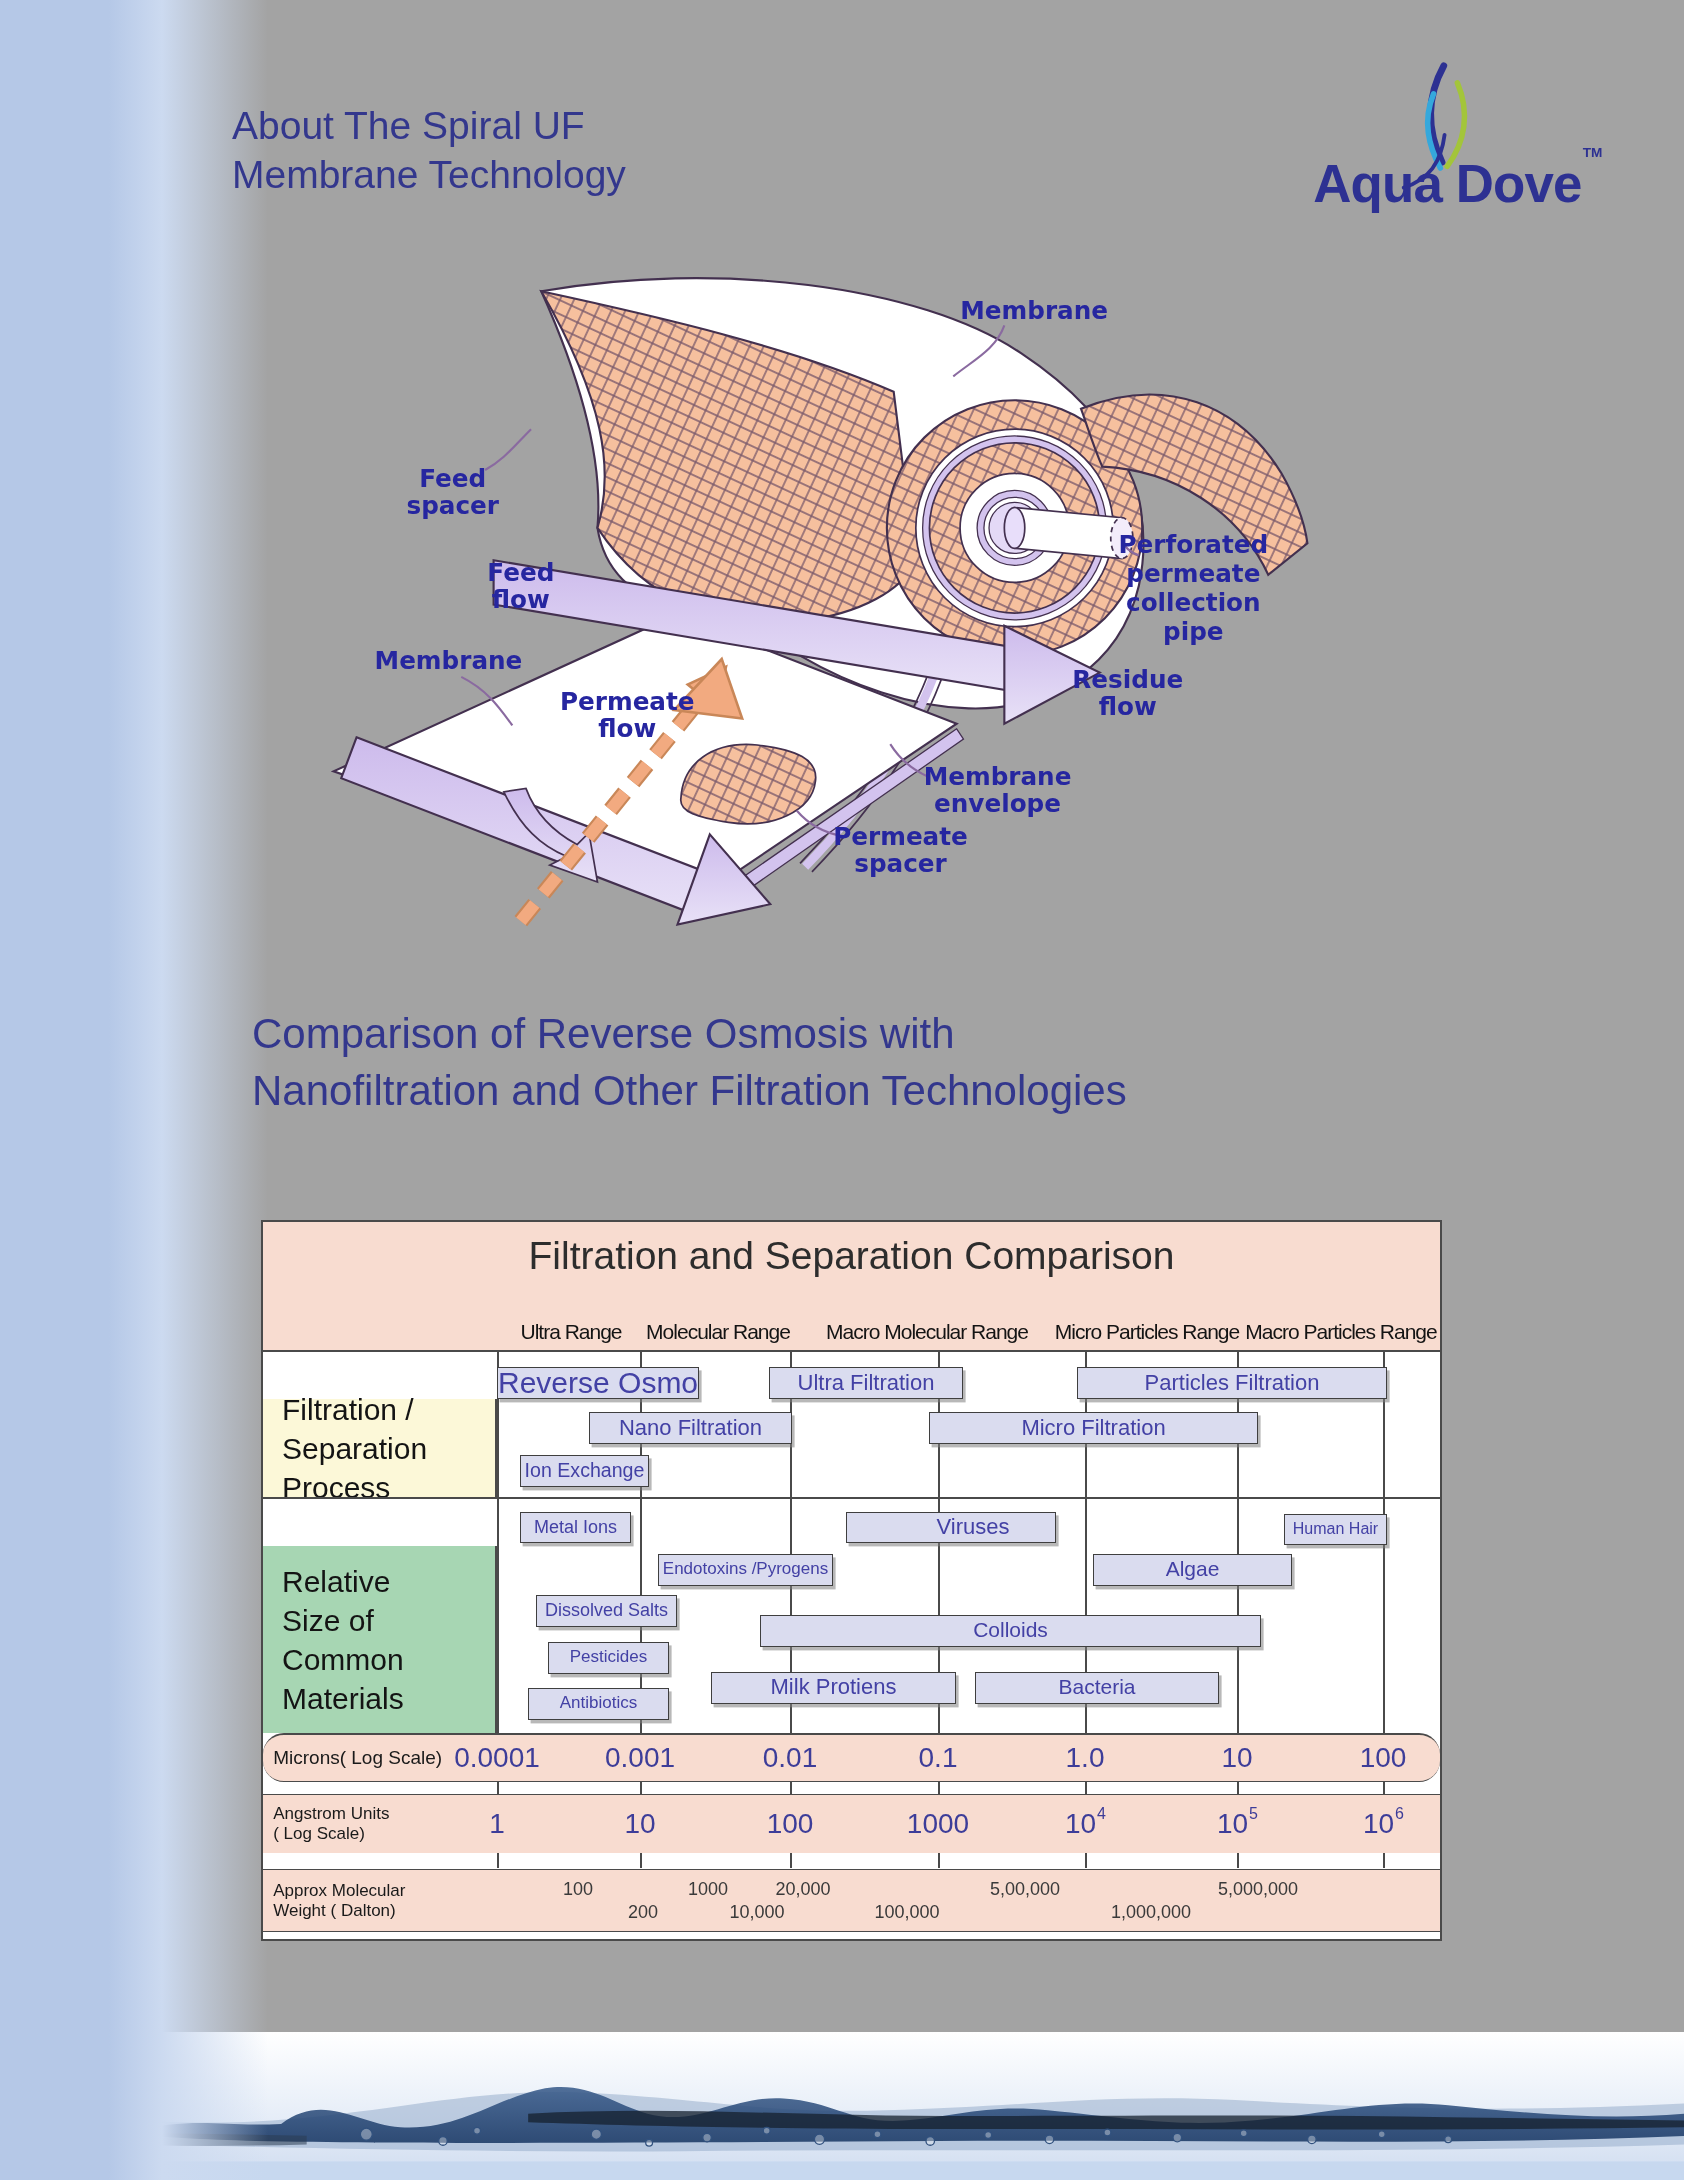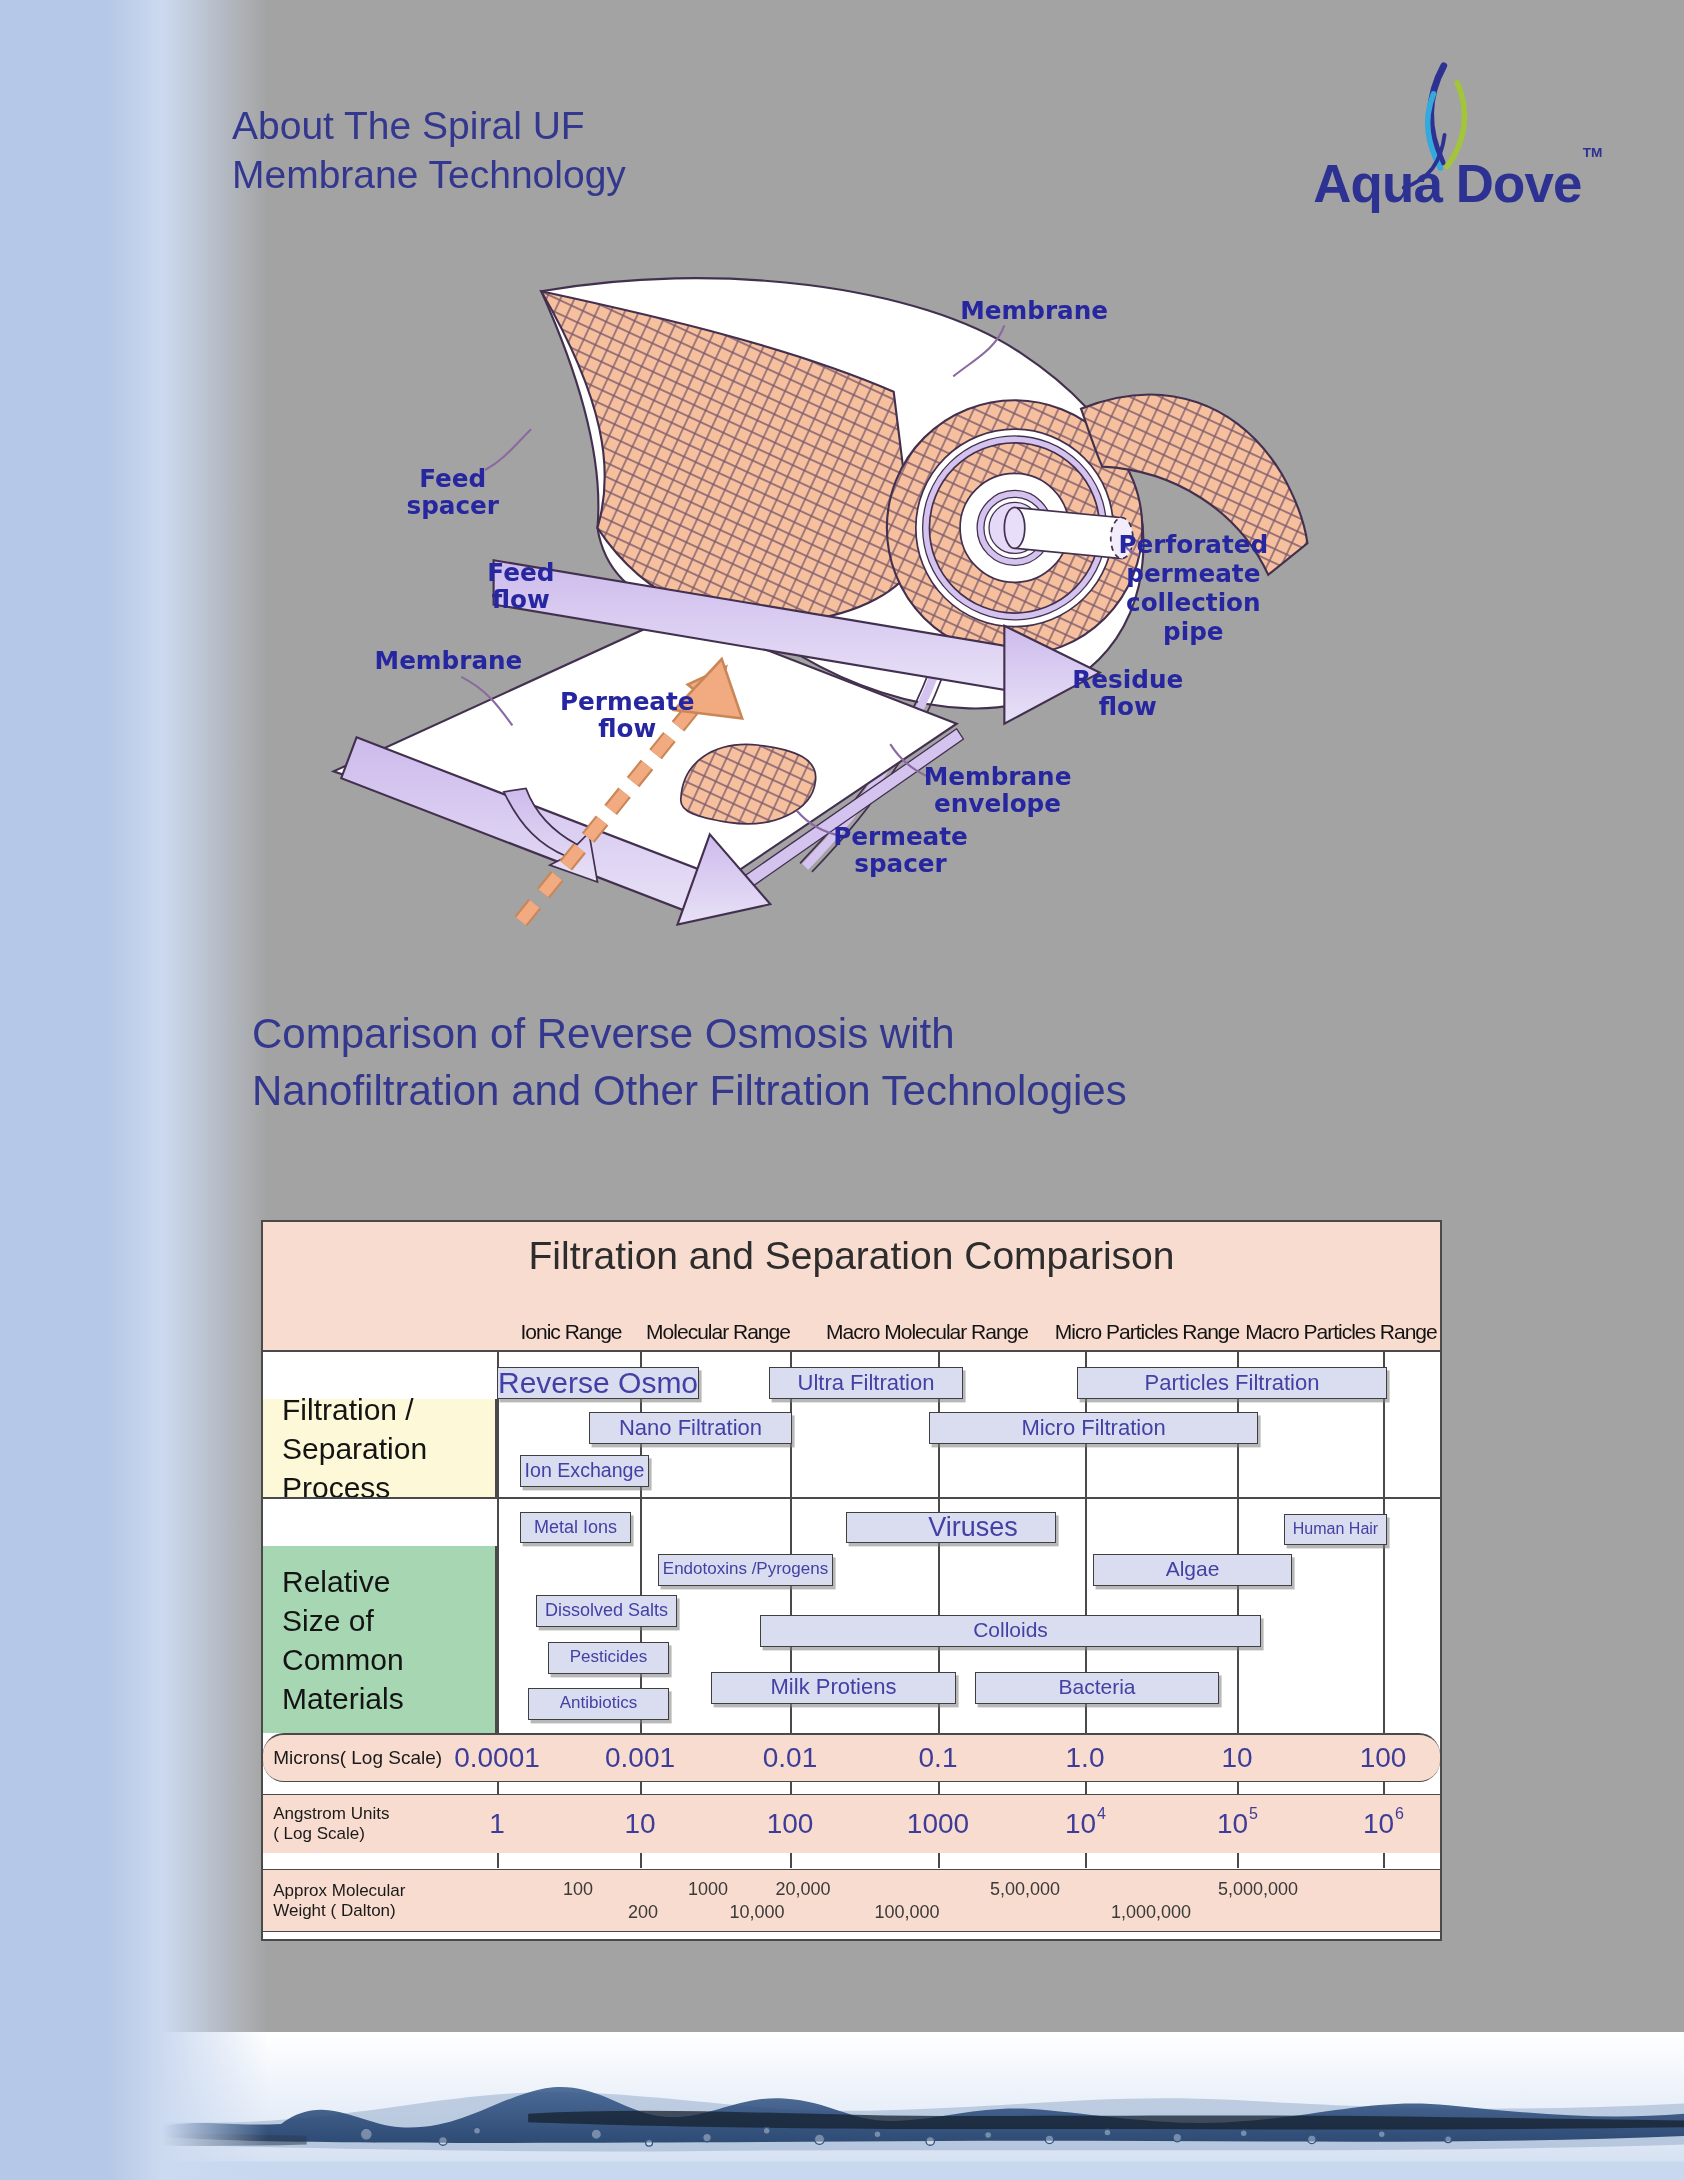--- a/index.html
+++ b/index.html
@@ -213,21 +213,21 @@
 
     <div class="section-heading">
       <div>Comparison of Reverse Osmosis with</div>
       <div>Nanofiltration and Other Filtration Technologies</div>
     </div>
 
     <div class="comp-table">
       <div class="t-row t-header">
         <div class="t-title">Filtration and Separation Comparison</div>
         <div id="range-row">
-            <div class="range-label" style="left: 308px;">Ionic Range</div>
+            <div class="range-label" style="left: 308px;">Ultra Range</div>
             <div class="range-label" style="left: 455px;">Molecular Range</div>
             <div class="range-label" style="left: 664px;">Macro Molecular Range</div>
             <div class="range-label" style="left: 884px;">Micro Particles Range</div>
             <div class="range-label" style="left: 1078px;">Macro Particles Range</div>
           </div>
       </div>
 
       <div class="t-section" id="sec-process" style="top:130px;height:145px;">
           <div class="gridline" style="left: 234px;"></div>
           <div class="gridline" style="left: 377px;"></div>
@@ -256,21 +256,21 @@
           <div class="gridline" style="left: 822px;"></div>
           <div class="gridline" style="left: 974px;"></div>
           <div class="gridline" style="left: 1120px;"></div>
           <div class="group-label" style="background: rgb(167, 214, 179);">
             <div>Relative</div>
             <div>Size of</div>
             <div>Common</div>
             <div>Materials</div>
           </div>
           <div class="bar" style="left: 257px; top: 12.8px; width: 111px; height: 31.5px; font-size: 18px; line-height: 28px;">Metal Ions</div>
-          <div class="bar" style="left: 583px; top: 12.8px; width: 210px; height: 31.5px; font-size: 27px; line-height: 28px; padding-left: 44px;">Viruses</div>
+          <div class="bar" style="left: 583px; top: 12.8px; width: 210px; height: 31.5px; font-size: 22px; line-height: 28px; padding-left: 44px;">Viruses</div>
           <div class="bar" style="left: 1021px; top: 14.5px; width: 103px; height: 31.5px; font-size: 16px; line-height: 28px;">Human Hair</div>
           <div class="bar" style="left: 395px; top: 55px; width: 175px; height: 31.5px; font-size: 17px; line-height: 28px;">Endotoxins /Pyrogens</div>
           <div class="bar" style="left: 830px; top: 55px; width: 199px; height: 31.5px; font-size: 21px; line-height: 28px;">Algae</div>
           <div class="bar" style="left: 273px; top: 96px; width: 141px; height: 31.5px; font-size: 18px; line-height: 28px;">Dissolved Salts</div>
           <div class="bar" style="left: 497px; top: 116px; width: 501px; height: 31.5px; font-size: 21px; line-height: 28px;">Colloids</div>
           <div class="bar" style="left: 285px; top: 143px; width: 121px; height: 31.5px; font-size: 17px; line-height: 28px;">Pesticides</div>
           <div class="bar" style="left: 448px; top: 173px; width: 245px; height: 31.5px; font-size: 22px; line-height: 28px;">Milk Protiens</div>
           <div class="bar" style="left: 712px; top: 173px; width: 244px; height: 31.5px; font-size: 21px; line-height: 28px;">Bacteria</div>
           <div class="bar" style="left: 265px; top: 189px; width: 141px; height: 31.5px; font-size: 17px; line-height: 28px;">Antibiotics</div>
         </div>

